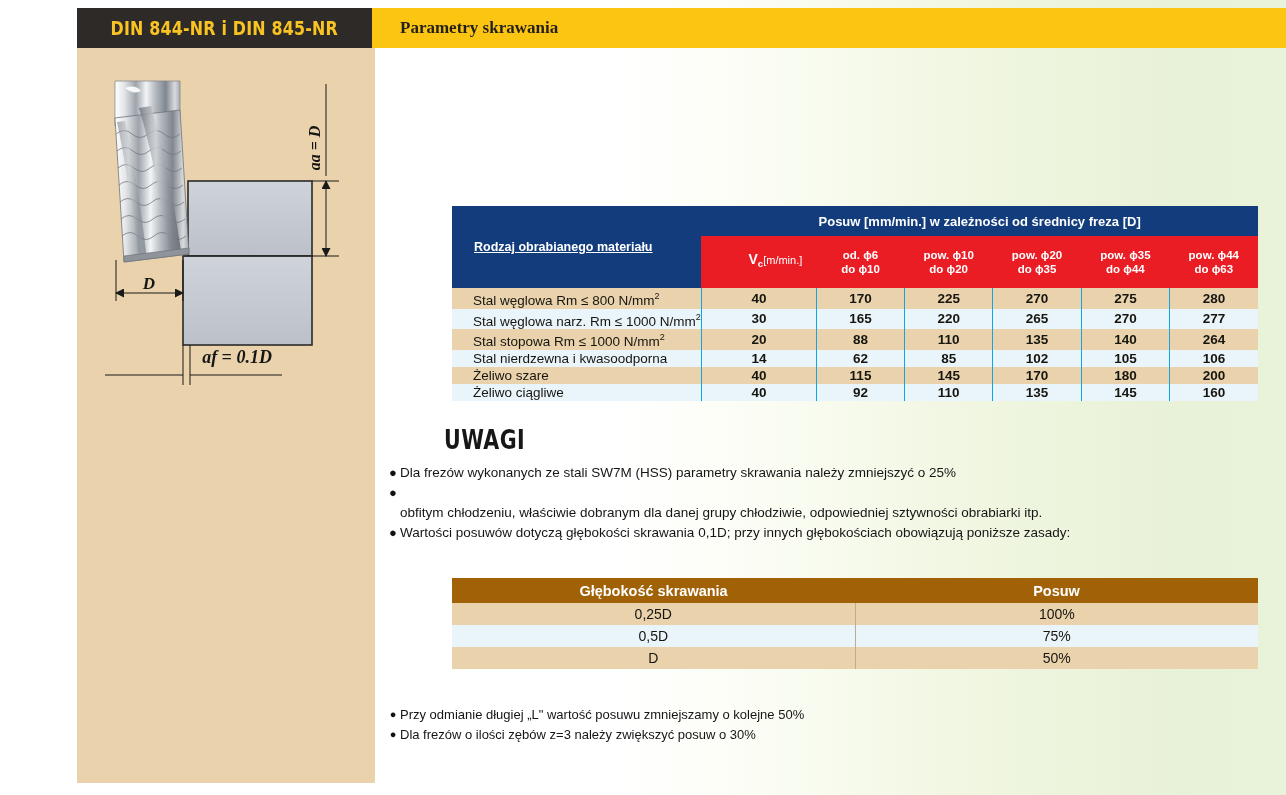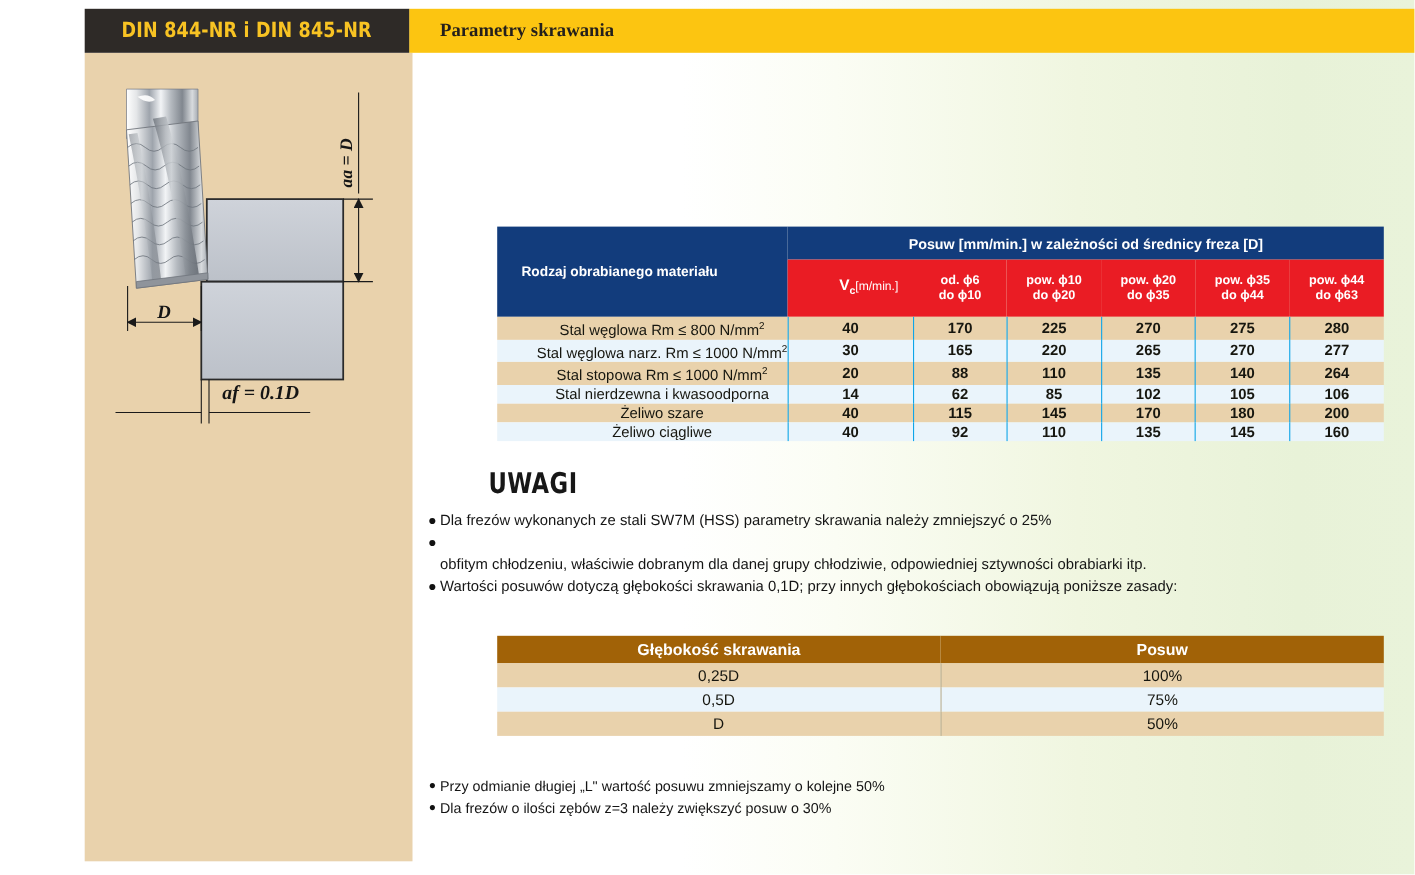--- a/index.html
+++ b/index.html
@@ -66,21 +66,21 @@
   }
   .th-red{
     background:#ea1c24;color:#ffffff;font-weight:bold;
     text-align:center;vertical-align:middle;line-height:14px;font-size:11.5px;
   }
   .th-span{
     background:#123c7c;color:#ffffff;font-weight:bold;
     text-align:center;font-size:13px;height:30px;
   }
   .tbl1 td.mat{
-    text-align:center;padding-left:36px;font-size:13.5px;color:#16160f;
+    text-align:left;padding-left:21px;font-size:13.5px;color:#16160f;
     height:17px;line-height:17px;white-space:nowrap;
   }
   .tbl1 td.num{
     text-align:center;font-size:13.5px;font-weight:bold;color:#16160f;
     height:17px;line-height:17px;
   }
   tr.odd td{background:#e9d2ac;}
   tr.even td{background:#eaf4fb;}
   .tbl1 td.num{border-left:1px solid #0ea5e9;}
   .vc{font-weight:bold;font-size:14px;}
@@ -217,21 +217,21 @@
     <text x="160" y="315" font-family="Liberation Serif, serif" font-style="italic" font-weight="bold" font-size="18" fill="#151515" text-anchor="middle">af = 0.1D</text>
   </svg>
 </div>
 
 <div class="content">
 
 
   <table class="tbl1">
     <tbody>
         <tr>
-      <td class="th-blue material" rowspan="2" style="width:206px;">Rodzaj obrabianego materiału</td>
+      <td class="th-blue material" rowspan="2" style="width:206px;text-decoration:underline;">Rodzaj obrabianego materiału</td>
       <td class="th-span" colspan="6">Posuw [mm/min.] w zależności od średnicy freza [D]</td>
     </tr>
     <tr>
       <td class="th-red" style="width:88px;height:52px;padding-left:33px;">
         <span class="vc">V</span><sub>c</sub><span class="vcunit">[m/min.]</span>
       </td>
       <td class="th-red" style="width:101px;">
         <div>od. ϕ6</div>
         <div>do ϕ10</div>
       </td>

